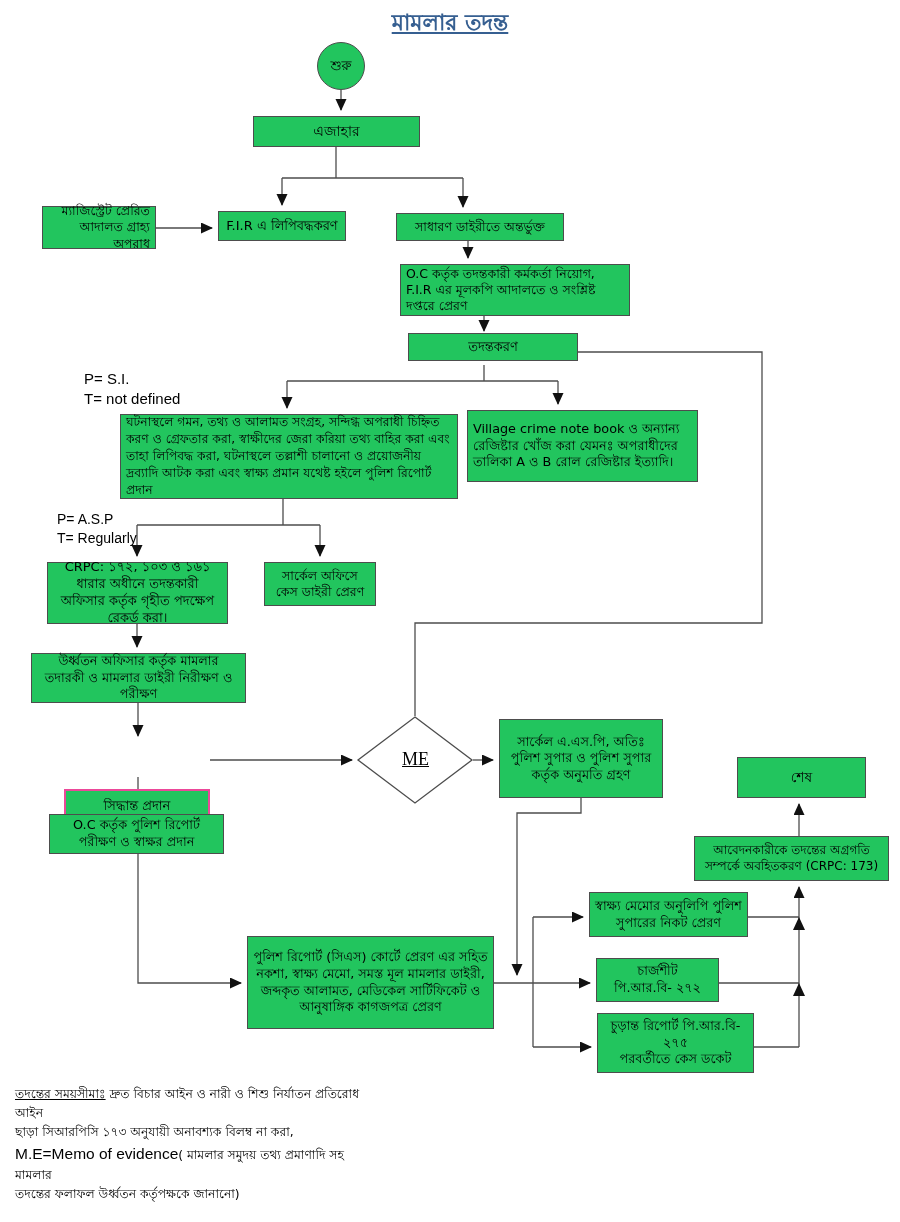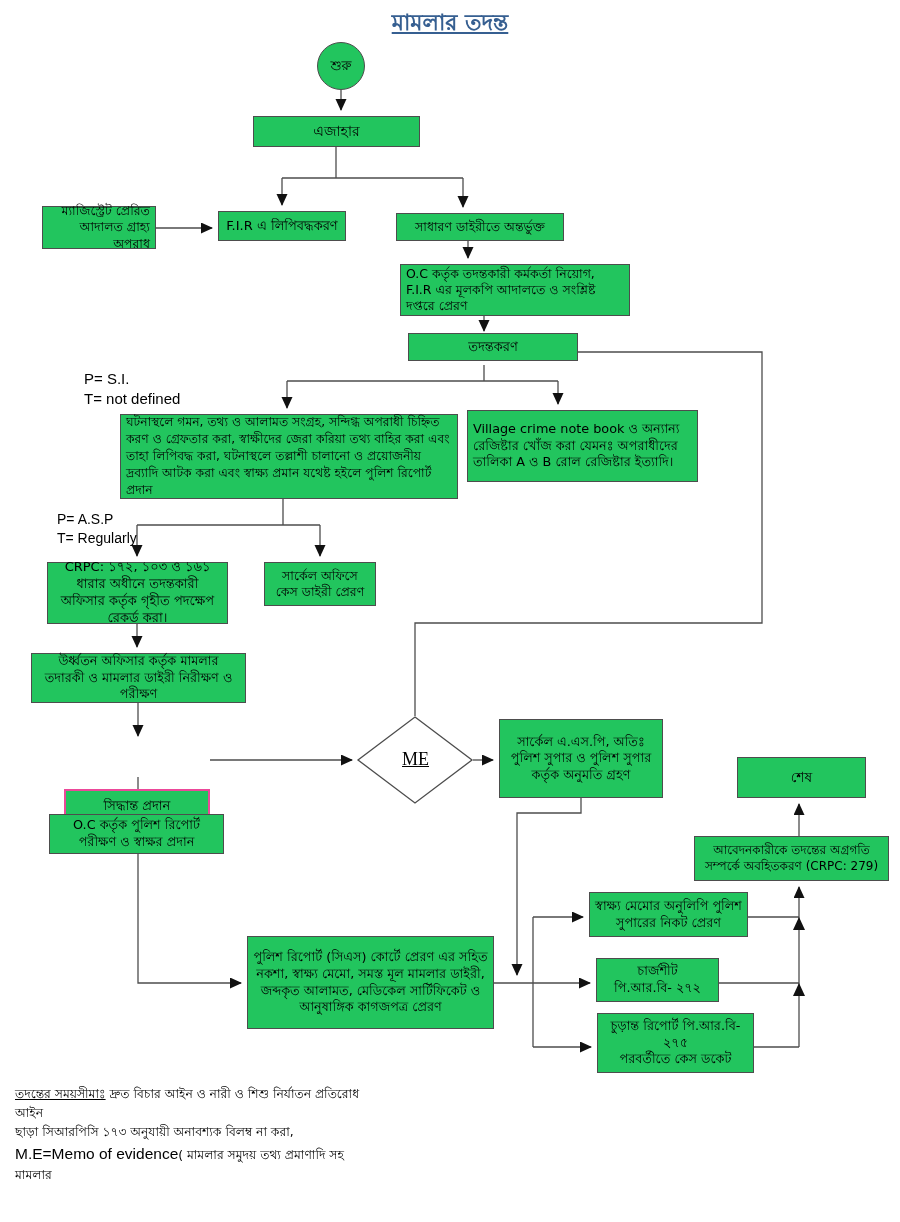--- a/index.html
+++ b/index.html
@@ -120,33 +120,34 @@
   <div class="node la" id="n-scene">ঘটনাস্থলে গমন, তথ্য ও আলামত সংগ্রহ, সন্দিগ্ধ অপরাধী চিহ্নিত করণ ও গ্রেফতার করা, স্বাক্ষীদের জেরা করিয়া তথ্য বাহির করা এবং তাহা লিপিবদ্ধ করা, ঘটনাস্থলে তল্লাশী চালানো ও প্রয়োজনীয় দ্রব্যাদি আটক করা এবং স্বাক্ষ্য প্রমান যথেষ্ট হইলে পুলিশ রিপোর্ট প্রদান</div>
   <div class="node la" id="n-village">Village crime note book ও অন্যান্য রেজিষ্টার খোঁজ করা যেমনঃ অপরাধীদের তালিকা A ও B রোল রেজিষ্টার ইত্যাদি।</div>
   <div class="node" id="n-crpc">CRPC: ১৭২, ১০৩ ও ১৬১ ধারার অধীনে তদন্তকারী অফিসার কর্তৃক গৃহীত পদক্ষেপ রেকর্ড করা।</div>
   <div class="node" id="n-circle-office">সার্কেল অফিসে কেস ডাইরী প্রেরণ</div>
   <div class="node" id="n-senior">উর্ধ্বতন অফিসার কর্তৃক মামলার তদারকী ও মামলার ডাইরী নিরীক্ষণ ও পরীক্ষণ</div>
   <div class="node" id="n-decision">সিদ্ধান্ত প্রদান</div>
   <div class="node me-label" id="n-me">ME</div>
   <div class="node" id="n-circle-asp">সার্কেল এ.এস.পি, অতিঃ পুলিশ সুপার ও পুলিশ সুপার কর্তৃক অনুমতি গ্রহণ</div>
   <div class="node" id="n-end">শেষ</div>
   <div class="node" id="n-oc-report">O.C কর্তৃক পুলিশ রিপোর্ট পরীক্ষণ ও স্বাক্ষর প্রদান</div>
-  <div class="node" id="n-applicant">আবেদনকারীকে তদন্তের অগ্রগতি সম্পর্কে অবহিতকরণ (CRPC: 279)</div>
+  <div class="node" id="n-applicant">আবেদনকারীকে তদন্তের অগ্রগতি সম্পর্কে অবহিতকরণ (CRPC: 173)</div>
   <div class="node" id="n-memo-copy">স্বাক্ষ্য মেমোর অনুলিপি পুলিশ সুপারের নিকট প্রেরণ</div>
   <div class="node" id="n-police-cs">পুলিশ রিপোর্ট (সিএস) কোর্টে প্রেরণ এর সহিত নকশা, স্বাক্ষ্য মেমো, সমস্ত মূল মামলার ডাইরী, জব্দকৃত আলামত, মেডিকেল সার্টিফিকেট ও আনুষাঙ্গিক কাগজপত্র প্রেরণ</div>
   <div class="node pre" id="n-chargesheet">চার্জশীট
 পি.আর.বি- ২৭২</div>
   <div class="node pre" id="n-final-report">চুড়ান্ত রিপোর্ট পি.আর.বি-
 ২৭৫
 পরবর্তীতে কেস ডকেট</div>
 
   <div class="note" id="t-note1">P= S.I.
 T= not defined</div>
   <div class="note" id="t-note2">P= A.S.P
 T= Regularly</div>
 
   <div class="footer">
     <div><span class="u">তদন্তের সময়সীমাঃ</span><span> দ্রুত বিচার আইন ও নারী ও শিশু নির্যাতন প্রতিরোধ আইন</span></div>
     <div>ছাড়া সিআরপিসি ১৭৩ অনুযায়ী অনাবশ্যক বিলম্ব না করা,</div>
     <div><span class="latin">M.E=Memo of evidence</span><span>( মামলার সমুদয় তথ্য প্রমাণাদি সহ মামলার</span></div>
+    <div>তদন্তের ফলাফল উর্ধ্বতন কর্তৃপক্ষকে জানানো)</div>
   </div>
 
 </div>
 
 </body></html>

